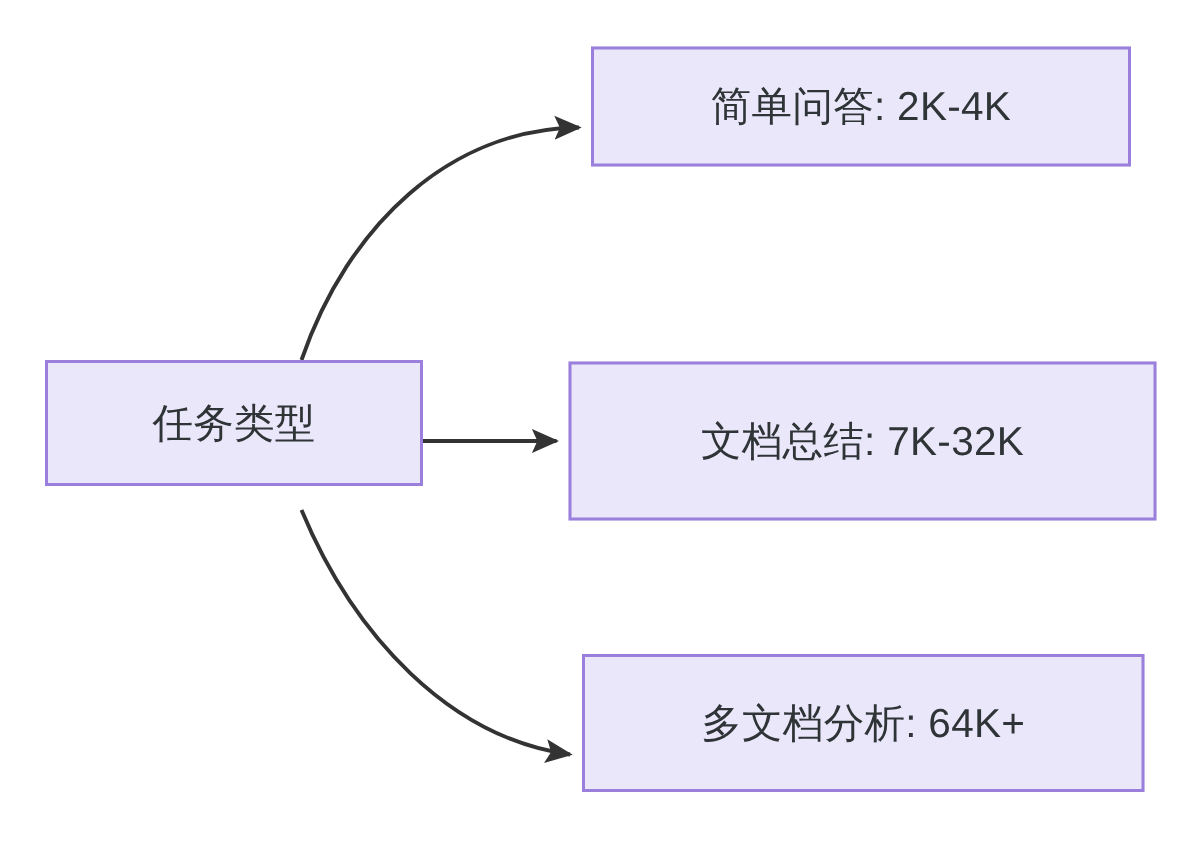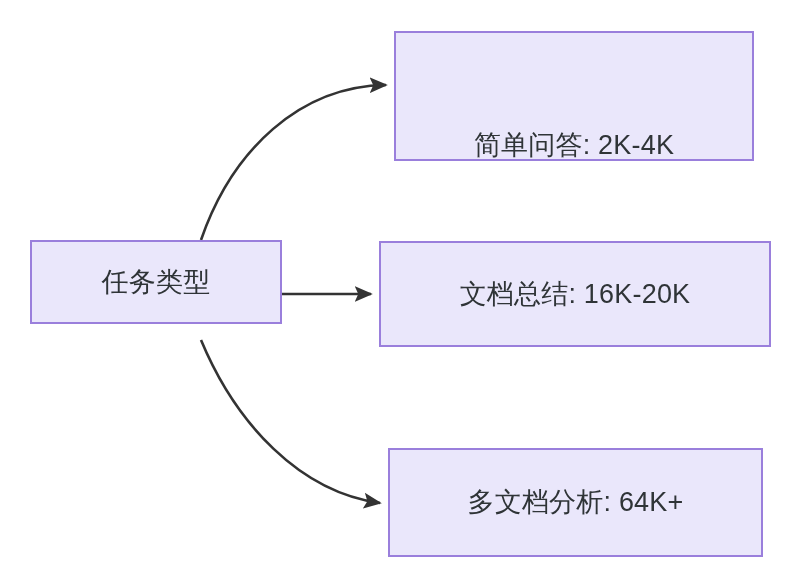--- a/index.html
+++ b/index.html
@@ -40,23 +40,23 @@
     font-size: 27px;
     letter-spacing: 0.2px;
     white-space: nowrap;
   }
   .node-label {
     display: block;
     line-height: 1;
   }
   
   #node-root      { left: 30px;  top: 240px; width: 252px; height: 84px; }
-  #node-simple-qa { left: 394px; top: 31px;  width: 360px; height: 130px; align-items: flex-end; }
+  #node-simple-qa { left: 394px; top: 31px;  width: 360px; height: 80px; }
   #node-doc-sum   { left: 379px; top: 241px; width: 392px; height: 106px; }
-  #node-multi-doc { left: 388px; top: 448px; width: 375px; height: 109px; }
+  #node-multi-doc { left: 388px; top: 436px; width: 375px; height: 92px; }
 </style>
 </head>
 <body>
 
 <div id="diagram-canvas">
 
   <svg id="edge-layer" viewBox="0 0 787 572" width="787" height="572" xmlns="http://www.w3.org/2000/svg">
     <defs>
       <marker id="arrowhead" viewBox="0 0 10 10" refX="9" refY="5" markerWidth="7" markerHeight="7" orient="auto-start-reverse">
         <path d="M 0 0.6 L 10 5 L 0 9.4 L 2 5 Z" fill="#333333"></path>
@@ -72,20 +72,20 @@
 
   <div class="node" id="node-root">
     <span class="node-label">任务类型</span>
   </div>
 
   <div class="node" id="node-simple-qa">
     <span class="node-label">简单问答: 2K-4K</span>
   </div>
 
   <div class="node" id="node-doc-sum">
-    <span class="node-label">文档总结: 16K-20K</span>
+    <span class="node-label">文档总结: 7K-32K</span>
   </div>
 
   <div class="node" id="node-multi-doc">
     <span class="node-label">多文档分析: 64K+</span>
   </div>
 
 </div>
 
 </body></html>

